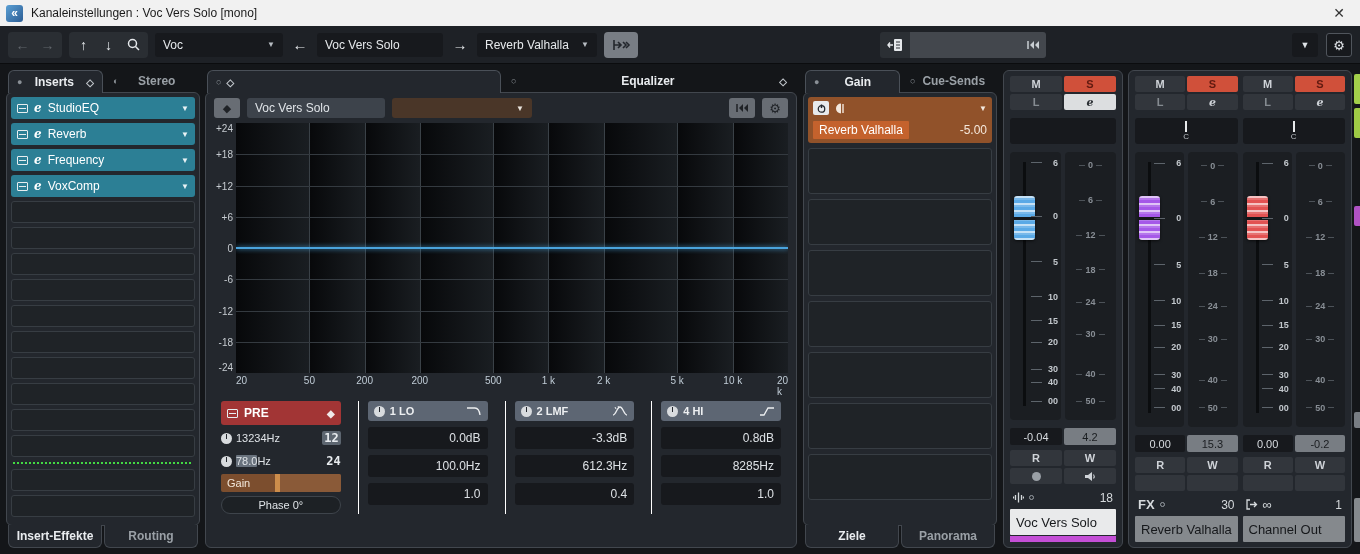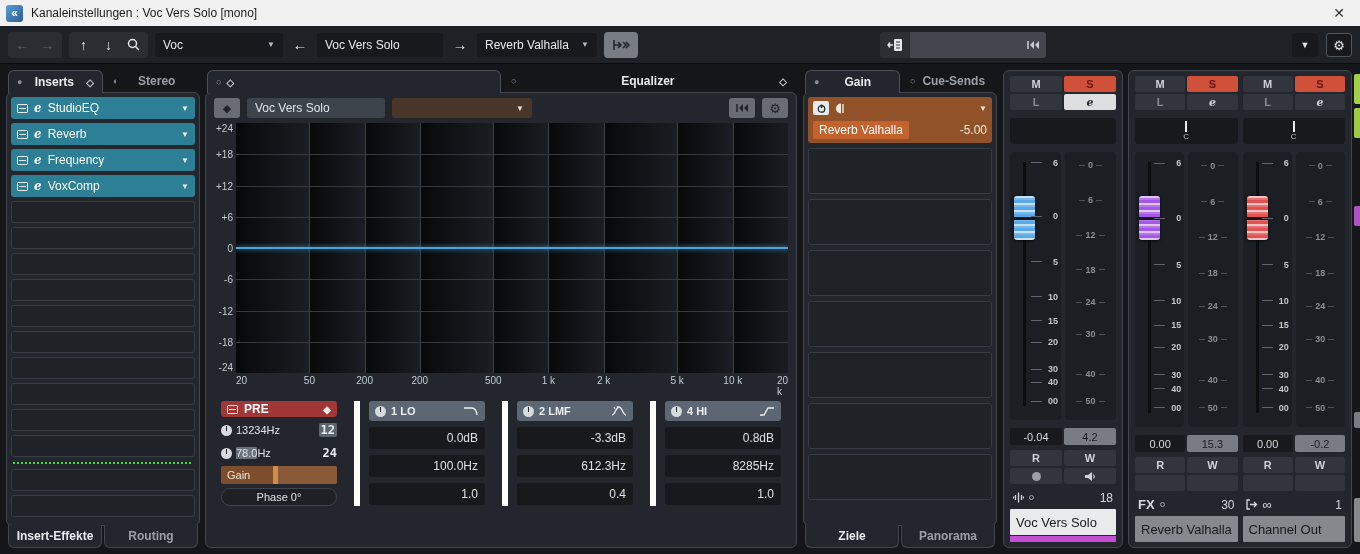--- a/index.html
+++ b/index.html
@@ -74,22 +74,22 @@
   .eq-yaxis span { position:absolute; right:3px; }
   .eq-plot { flex:1; position:relative; background:#0a0c0e; overflow:hidden; }
   .eq-shade { position:absolute; top:0; bottom:0; background:linear-gradient(90deg,#07080a,#1a1e22); }
   .eq-vline { position:absolute; top:0; bottom:0; width:1px; background:#3a4147; }
   .eq-hline { position:absolute; left:0; right:0; height:1px; background:#343a40; }
   .eq-zero  { position:absolute; left:0; right:0; height:2px; margin-top:-1px; background:#4aa3dc; box-shadow:0 0 5px #4aa3dc; }
   .eq-xaxis { height:16px; position:relative; margin:0 8px 0 30px; font-size:10px; color:#c0ccd6; }
   .eq-xaxis span { position:absolute; top:2px; }
   .eq-bands { display:flex; margin-top:12px; padding:0 6px; }
   .eq-col { flex:1; padding:0 9px; }
-  .eq-col + .eq-col { border-left:6px solid #ffffff;margin-left:8px; }
-  .pre-header { height:16px; background:#a23535; border-radius:3px; display:flex; align-items:center; gap:6px; padding:0 6px; color:#fff; font-size:12px; font-weight:bold; }
+  .eq-col + .eq-col { border-left:1px solid #ffffff;margin-left:8px; }
+  .pre-header { height:24px; background:#a23535; border-radius:3px; display:flex; align-items:center; gap:6px; padding:0 6px; color:#fff; font-size:12px; font-weight:bold; }
   .pre-header .dia { margin-left:auto; color:#f0e9e9; font-size:10px; }
   .pre-row { height:20px; display:flex; align-items:center; gap:4px; margin-top:3px; color:#dfe3e7; font-size:11px; }
   .knob { width:11px; height:11px; border-radius:50%; background:#d8dbde; position:relative; flex:none; }
   .knob::after { content:''; position:absolute; left:5px; top:1px; width:1px; height:5px; background:#23272d; }
   .slope { margin-left:auto; font-family:"DejaVu Sans Mono", monospace; font-weight:bold; font-size:12px; color:#e8ecef; }
   .slope.boxed { background:#5d6670; padding:0 2px; border-radius:2px; }
   .hl { background:#69727d; border-radius:1px; }
   .gain-bar { height:18px; margin-top:3px; background:#7c4e2e; border-radius:2px; position:relative; display:flex; align-items:center; padding-left:6px; color:#f2e7da; font-size:11px; overflow:hidden; }
   .gain-rest { position:absolute; left:calc(45% + 5px); right:0; top:0; bottom:0; background:#8a5a38; }
   .gain-handle { position:absolute; left:45%; top:0; bottom:0; width:5px; background:#cd8d4b; }

